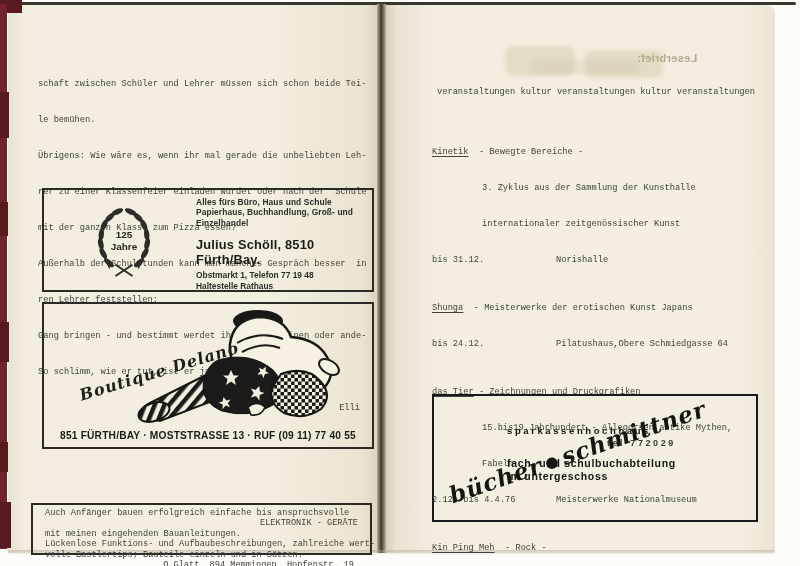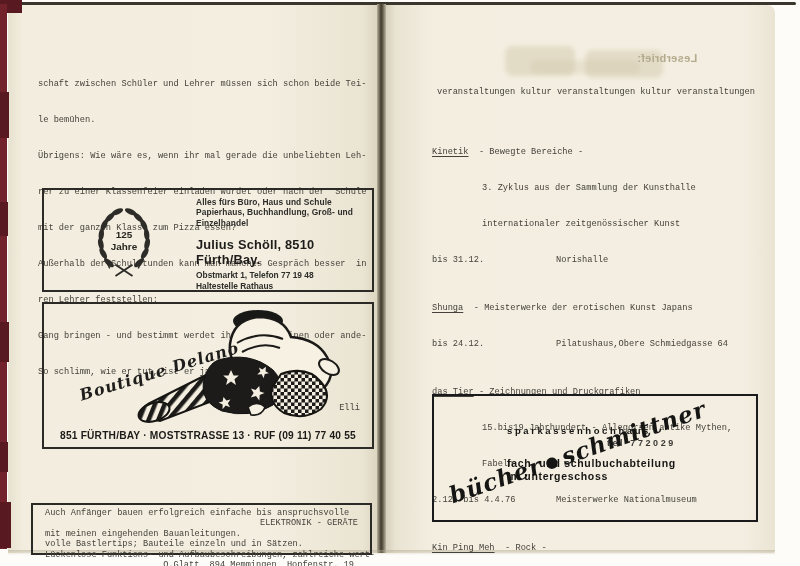--- a/index.html
+++ b/index.html
@@ -163,22 +163,22 @@
       <path d="M118,99 Q127,92 135,99 Q132,108 121,107 Z" fill="#f6f1e2" stroke="#1b1a18" stroke-width="1.6"></path>
     </svg>
     <div class="delano-script">Boutique Delano</div>
     <div class="delano-addr">851 FÜRTH/BAY · MOSTSTRASSE 13 · RUF (09 11) 77 40 55</div>
   </div>
 
   <div class="adbox elektronik">
     <div class="tw">Auch Anfänger bauen erfolgreich einfache bis anspruchsvolle</div>
     <div class="tw t-center">ELEKTRONIK - GERÄTE</div>
     <div class="tw">mit meinen eingehenden Bauanleitungen.</div>
+    <div class="tw">Lückenlose Funktions- und Aufbaubeschreibungen, zahlreiche wert-</div>
     <div class="tw">volle Bastlertips; Bauteile einzeln und in Sätzen.</div>
-    <div class="tw">Lückenlose Funktions- und Aufbaubeschreibungen, zahlreiche wert-</div>
     <div class="tw t-right">O.Glatt  894 Memmingen, Hopfenstr. 19</div>
   </div>
 
   <div class="bleed-blob" style="left:505px;top:46px;width:70px;height:30px;"></div>
   <div class="bleed-blob" style="left:585px;top:50px;width:78px;height:28px;"></div>
   <div class="bleed-blob" style="left:530px;top:60px;width:110px;height:14px;opacity:.3;"></div>
   <div class="bleed-text" style="left:637px;top:52px;">Leserbrief:</div>
 
   <div class="events-header tw">veranstaltungen kultur veranstaltungen kultur veranstaltungen</div>
 

